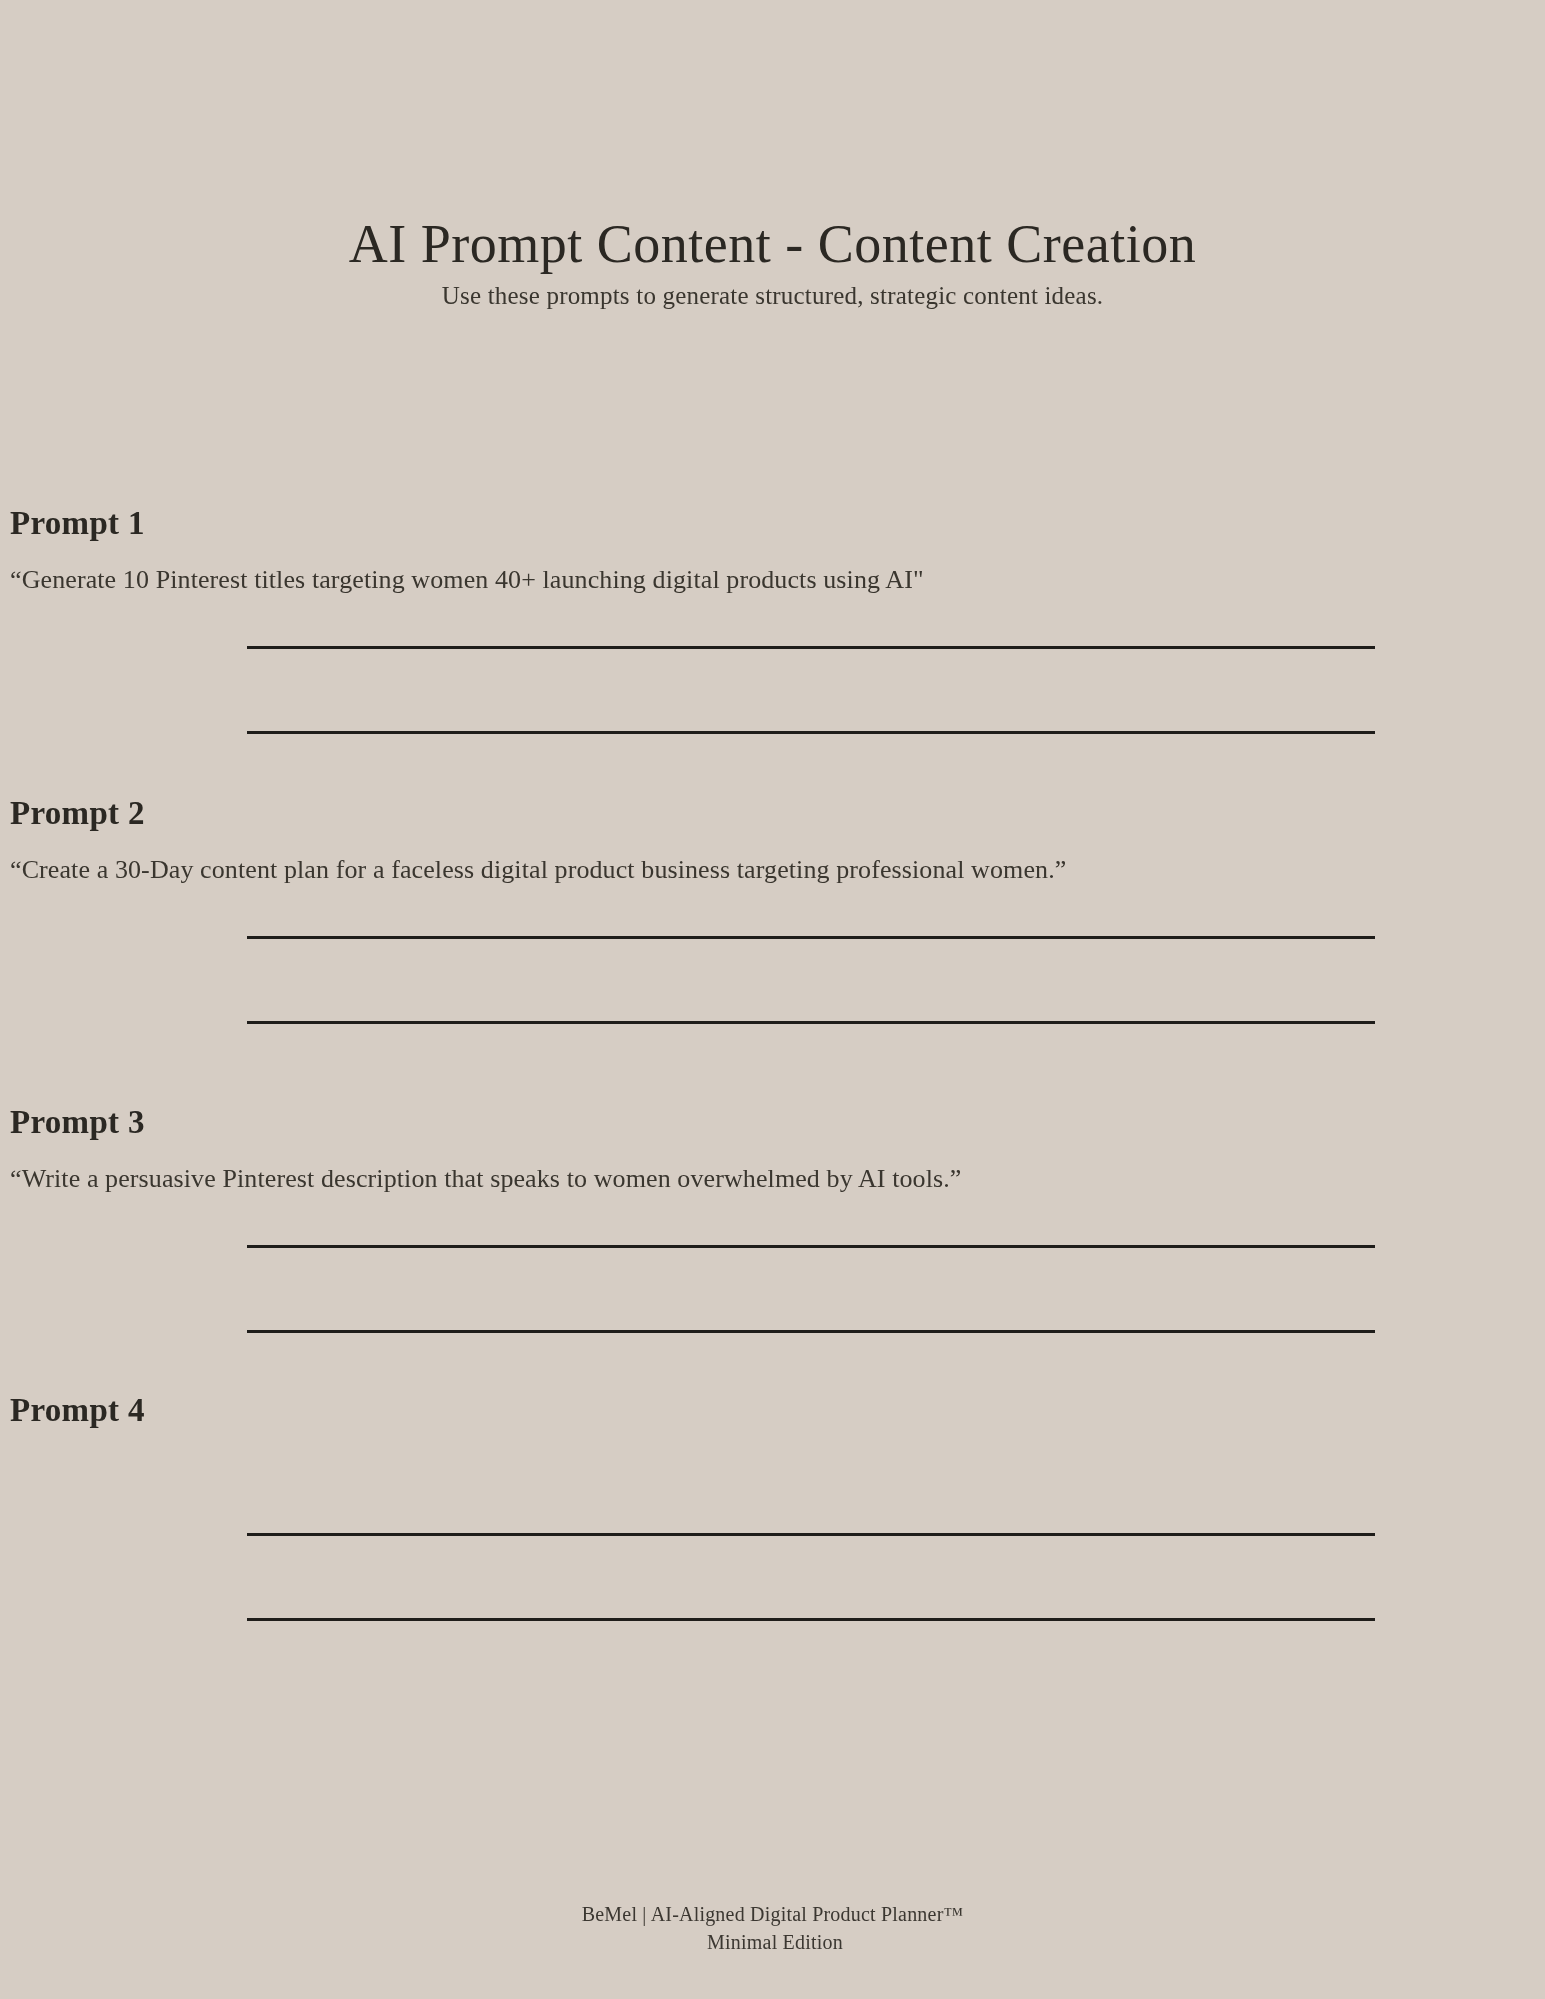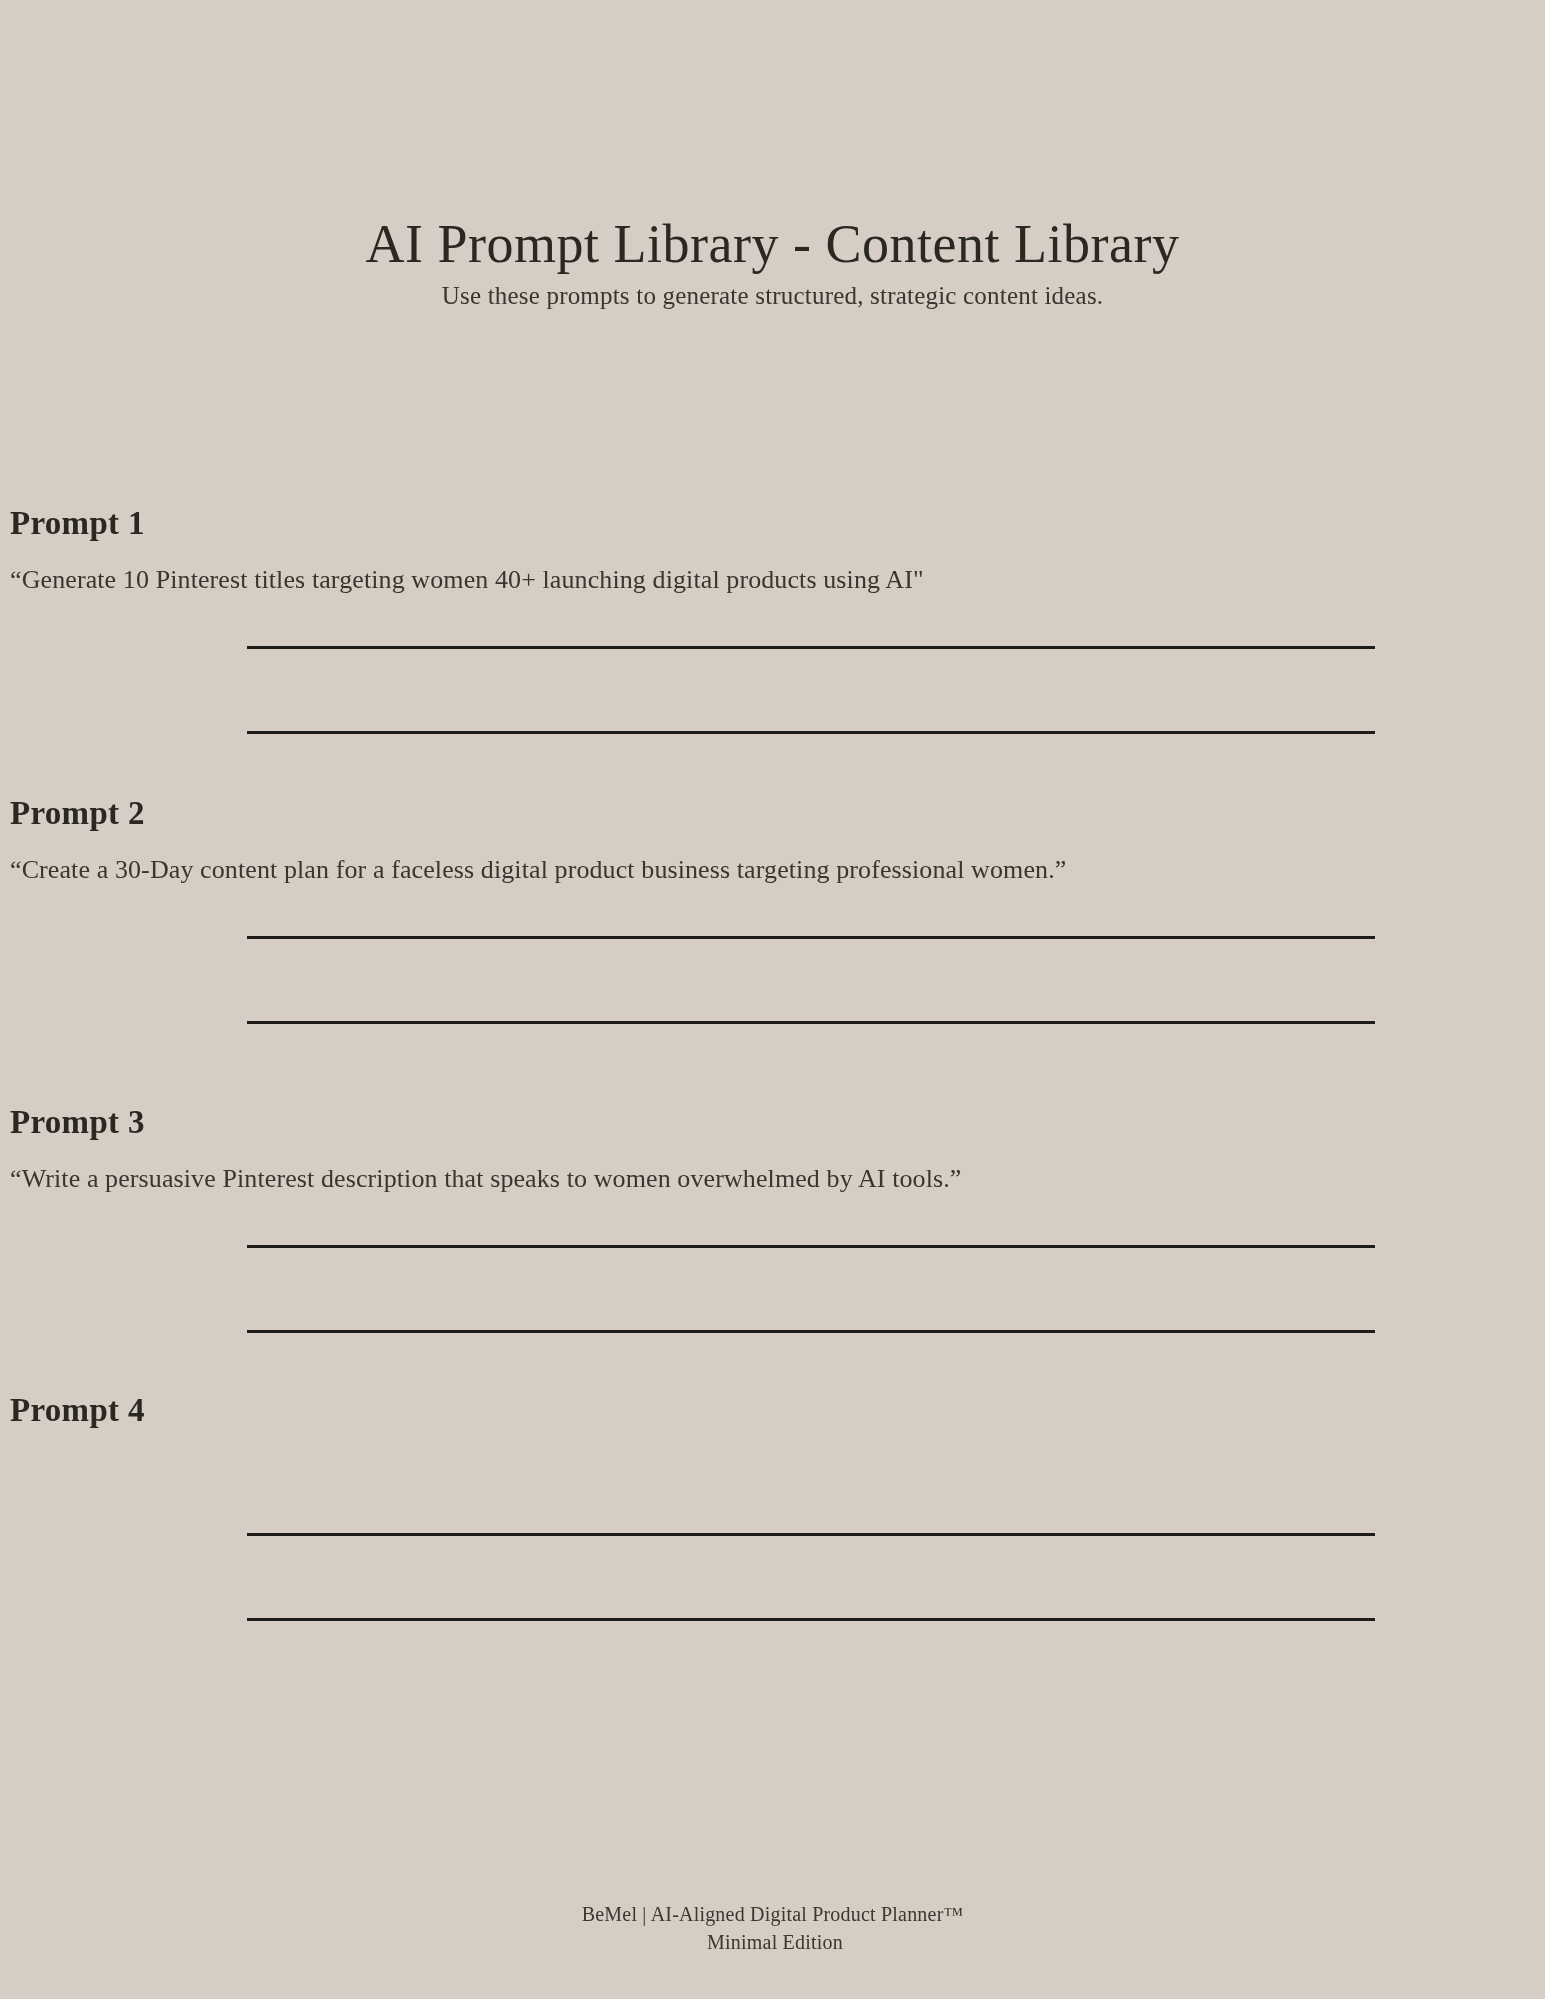--- a/index.html
+++ b/index.html
@@ -94,21 +94,21 @@
     letter-spacing: 0.2px;
   }
   .footer-edition { padding-left: 5px; }
 </style>
 </head>
 <body>
 
 <div class="page">
 
   <header class="page-header">
-    <h1 class="page-title">AI Prompt Library - Content Library</h1>
+    <h1 class="page-title">AI Prompt Content - Content Creation</h1>
     <p class="page-subtitle">Use these prompts to generate structured, strategic content ideas.</p>
   </header>
 
   <main>
     <section class="prompt-section">
       <h2 class="prompt-title">Prompt 1</h2>
       <p class="prompt-text">“Generate 10 Pinterest titles targeting women 40+ launching digital products using AI"</p>
       <div class="write-line line-a"></div>
       <div class="write-line line-b"></div>
     </section>

